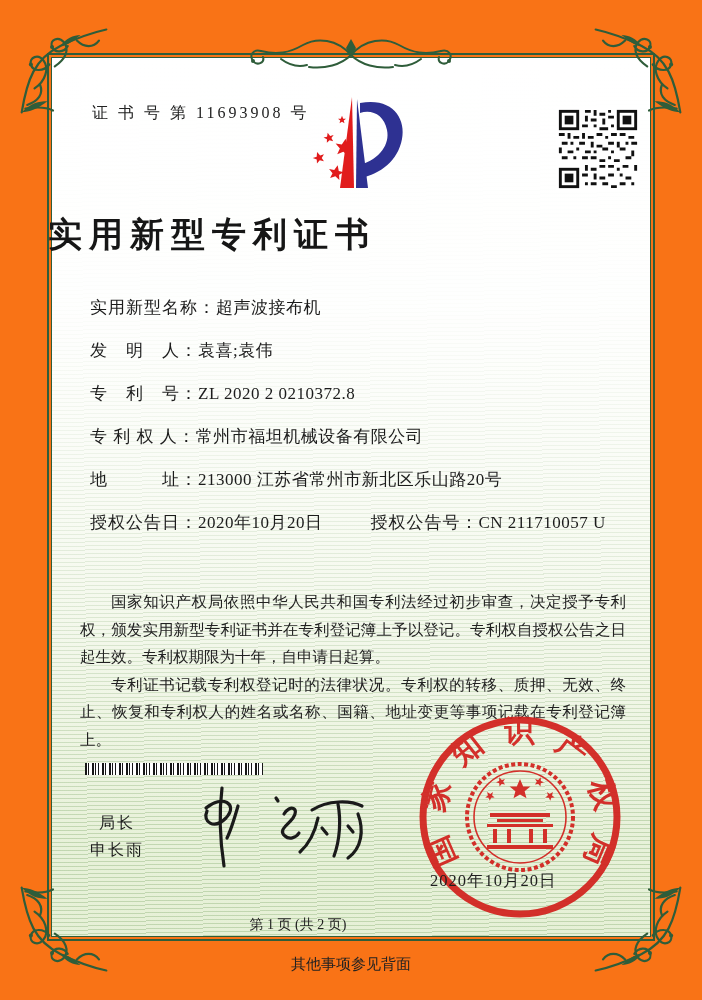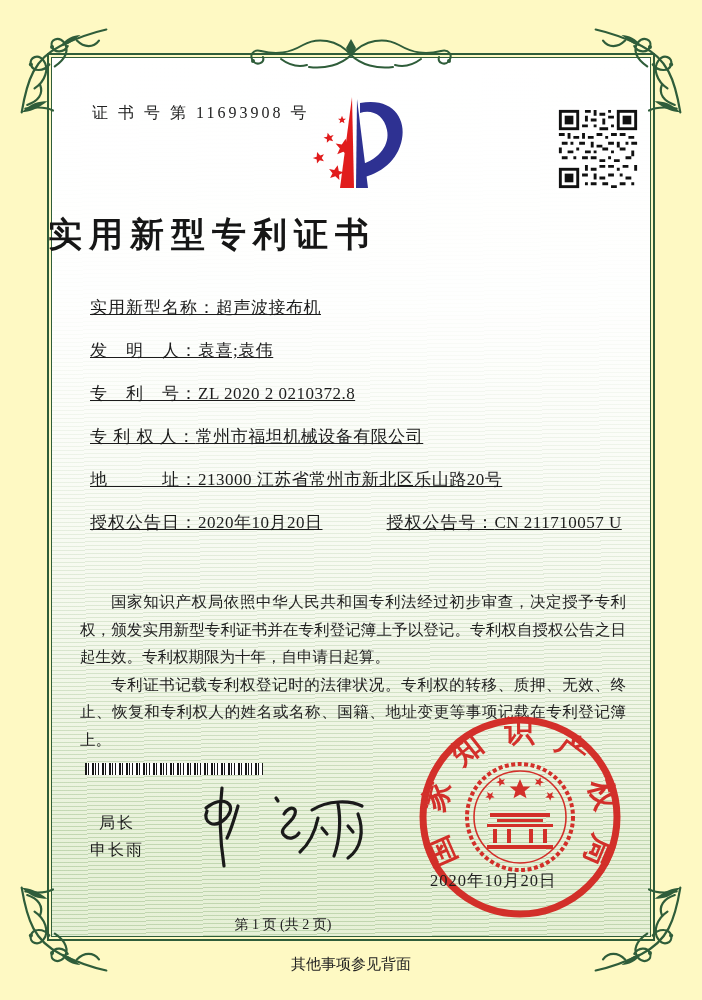--- a/index.html
+++ b/index.html
@@ -1,18 +1,18 @@
 <!DOCTYPE html>
 <html><head>
 <meta charset="utf-8">
 <style>
   html,body{margin:0;padding:0;background:#ffffff;}
   .sheet{
     position:relative; width:702px; height:1000px; margin:0 auto;
-    background:#fef9c3; overflow:hidden;
+    background:#f97316; overflow:hidden;
     font-family:"Liberation Serif","DejaVu Serif",serif;
     color:#1c1c1c;
   }
   
   .frame{
     position:absolute; left:47px; top:53px; width:608px; height:888px;
     border:2px solid #2f5d3a; box-sizing:border-box;
   }
   .frame::before{
     content:""; position:absolute; inset:2px; border:1px solid #2f5d3a;
@@ -35,41 +35,41 @@
   
   .cert-no{position:absolute; left:92px; top:103px; font-size:16px; letter-spacing:3px; color:#222;}
   .logo{position:absolute; left:292px; top:90px; width:116px; height:106px;}
   .qr{position:absolute; left:556px; top:107px; width:84px; height:84px;}
   .title{
     position:absolute; left:0; top:212px; width:702px; text-align:left;
     font-size:34px; font-weight:bold; letter-spacing:7px; color:#161616;margin-left:48px;
   }
   
   .fields{position:absolute; left:90px; top:296px; width:540px; font-size:17px;}
-  .frow{margin-bottom:19px; white-space:nowrap; line-height:24px;text-decoration:underline;}
+  .frow{margin-bottom:19px; white-space:nowrap; line-height:24px;}
   .flabel{letter-spacing:1px;}
   .fvalue{letter-spacing:0.5px;}
-  .fcol2{margin-left:64px;}
+  .fcol2{margin-left:48px;}
   
   .paras{position:absolute; left:80px; top:588px; width:546px; font-size:15.5px;
          line-height:1.78; text-align:justify; color:#222;}
   .paras p{margin:0; text-indent:2em;font-family:Liberation Serif, serif;}
   
   .barcode{
     position:absolute; left:85px; top:763px; width:178px; height:12px;
     background:repeating-linear-gradient(90deg,
       #171717 0 2px,#fff 2px 3px,#171717 3px 4px,#fff 4px 7px,
       #171717 7px 9px,#fff 9px 10px,#171717 10px 11px,#fff 11px 13px,
       #171717 13px 14px,#fff 14px 17px);
   }
   .director{position:absolute; left:90px; top:809px; font-size:16px; line-height:27px; letter-spacing:2px;text-align:center;}
   .signature{position:absolute; left:192px; top:776px; width:175px; height:95px;}
   .seal{position:absolute; left:415px; top:712px; width:210px; height:210px;}
   .seal-date{position:absolute; left:430px; top:870px; font-size:16.5px; letter-spacing:1px; color:#1f1f1f;}
-  .page-no{position:absolute; left:0; top:916px; width:566px; text-align:center; font-size:14px; color:#222;}
+  .page-no{position:absolute; left:15px; top:916px; width:566px; text-align:center; font-size:14px; color:#222;}
   .back-note{position:absolute; left:0; top:955px; width:702px; text-align:center; font-size:15px; color:#222;}
 </style>
 </head>
 <body>
 
 <div class="sheet">
 
   <svg width="0" height="0" style="position:absolute">
     <defs>
       <path id="star" d="M0,-10 L2.9,-3.1 L9.5,-3.1 L4.2,1.2 L5.9,7.6 L0,4 L-5.9,7.6 L-4.2,1.2 L-9.5,-3.1 L-2.9,-3.1 Z"></path>

